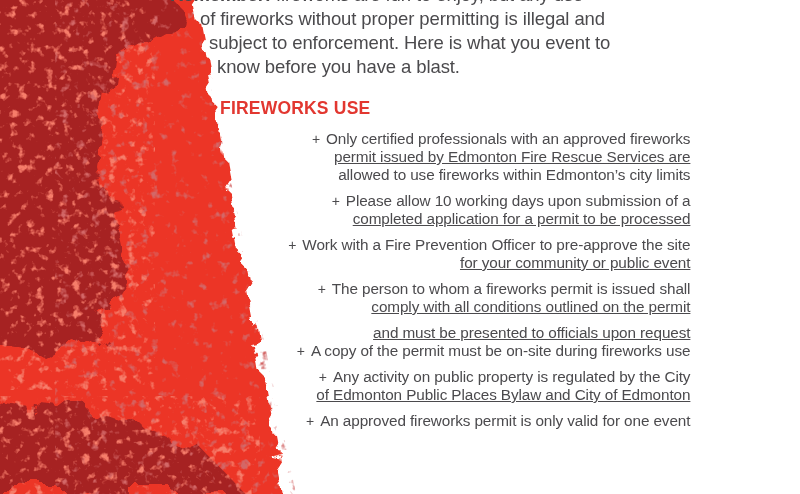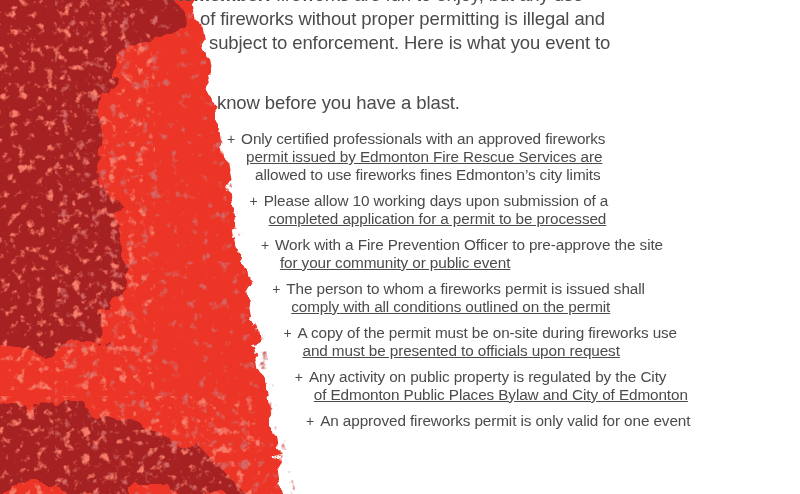--- a/index.html
+++ b/index.html
@@ -14,33 +14,33 @@
   .intro{
     position:absolute;left:0;top:-17px;
     font-size:18.5px;line-height:24px;
     color:#4b4a4d;letter-spacing:-0.1px;
   }
   .intro-line{white-space:nowrap;}
   .il0{margin-left:170px;}
   .il0 .lead{font-weight:700;}
   .il1{margin-left:200px;}
   .il2{margin-left:209px;}
-  .il3{margin-left:217px;margin-top:36px;}
+  .il3{margin-left:217px;}
   .section-title{
     position:absolute;left:220px;top:98px;
     font-size:17.5px;font-weight:700;
     letter-spacing:0.2px;margin:0;
   }
   .bullets{
     position:absolute;left:0;top:130px;
     font-size:15.3px;line-height:18px;
     color:#4b4a4d;letter-spacing:-0.1px;
   }
   .bullet{margin-bottom:8px;}
-  .bullet-line{white-space:nowrap;}
+  .bullet-line{white-space:nowrap;text-align:right;}
   .bullet-line.wrap1{padding-left:19px;text-decoration:underline;}
   .bullet-line.wrap2{padding-left:28px;}
   .plus{display:inline-block;margin-right:6px;font-size:14px;}
 </style>
 </head>
 <body>
 
 <div class="screen">
 
   <svg class="grunge-svg" width="340" height="494" viewBox="0 0 340 494" aria-hidden="true">
@@ -85,42 +85,43 @@
     </g>
   </svg>
 
   <div class="intro" style="color: rgb(75, 74, 77);">
     <div class="intro-line il0"><span class="lead">Remember:</span><span> fireworks are fun to enjoy, but any use</span></div>
     <div class="intro-line il1">of fireworks without proper permitting is illegal and</div>
     <div class="intro-line il2">subject to enforcement. Here is what you event to</div>
     <div class="intro-line il3">know before you have a blast.</div>
   </div>
 
+  <h2 class="section-title" style="color: rgb(226, 55, 48);">FIREWORKS USE</h2>
 
   <div class="bullets" style="color: rgb(75, 74, 77);">
       <div class="bullet" style="margin-left: 227px;">
         <div class="bullet-line"><span class="plus">+</span><span>Only certified professionals with an approved fireworks</span></div>
         <div class="bullet-line wrap1"><span>permit issued by Edmonton Fire Rescue Services are</span></div>
-        <div class="bullet-line wrap2"><span>allowed to use fireworks fines Edmonton’s city limits</span></div>
+        <div class="bullet-line wrap2"><span>allowed to use fireworks within Edmonton’s city limits</span></div>
       </div>
       <div class="bullet" style="margin-left: 249.6px;">
         <div class="bullet-line"><span class="plus">+</span><span>Please allow 10 working days upon submission of a</span></div>
         <div class="bullet-line wrap1"><span>completed application for a permit to be processed</span></div>
       </div>
       <div class="bullet" style="margin-left: 260.9px;">
         <div class="bullet-line"><span class="plus">+</span><span>Work with a Fire Prevention Officer to pre-approve the site</span></div>
         <div class="bullet-line wrap1"><span>for your community or public event</span></div>
       </div>
       <div class="bullet" style="margin-left: 272.2px;">
         <div class="bullet-line"><span class="plus">+</span><span>The person to whom a fireworks permit is issued shall</span></div>
         <div class="bullet-line wrap1"><span>comply with all conditions outlined on the permit</span></div>
       </div>
       <div class="bullet" style="margin-left: 283.5px;">
+        <div class="bullet-line wrap1"><span>and must be presented to officials upon request</span></div>
         <div class="bullet-line"><span class="plus">+</span><span>A copy of the permit must be on-site during fireworks use</span></div>
-        <div class="bullet-line wrap1"><span>and must be presented to officials upon request</span></div>
       </div>
       <div class="bullet" style="margin-left: 294.8px;">
         <div class="bullet-line"><span class="plus">+</span><span>Any activity on public property is regulated by the City</span></div>
         <div class="bullet-line wrap1"><span>of Edmonton Public Places Bylaw and City of Edmonton</span></div>
       </div>
       <div class="bullet" style="margin-left: 306.1px;">
         <div class="bullet-line"><span class="plus">+</span><span>An approved fireworks permit is only valid for one event</span></div>
       </div>
     </div>
 

